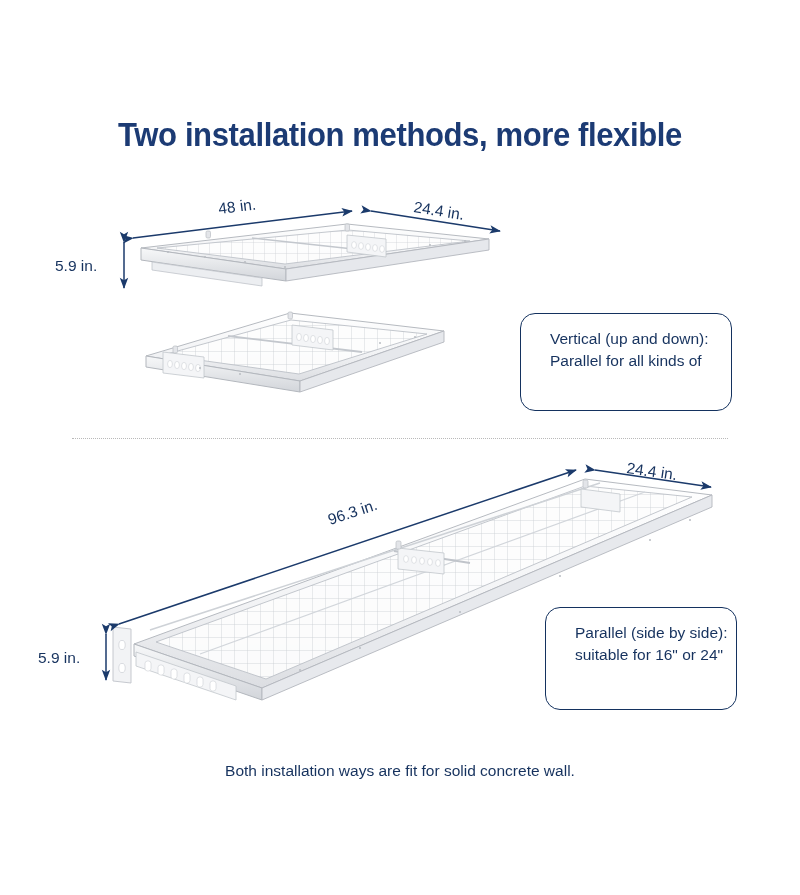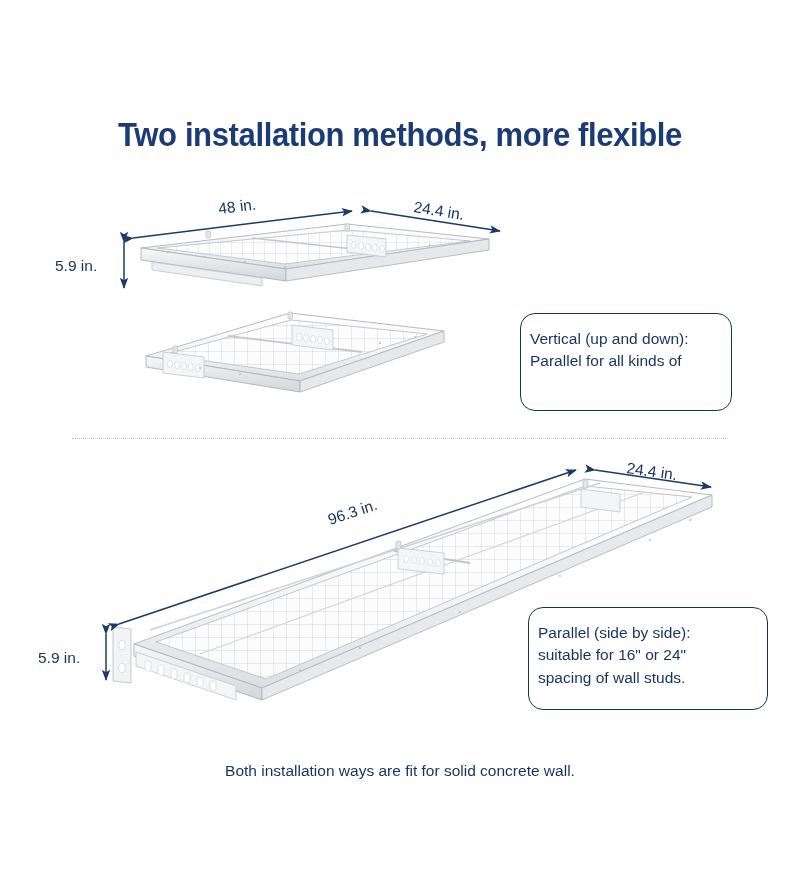--- a/index.html
+++ b/index.html
@@ -42,36 +42,37 @@
     border-top: 1.5px dotted #b9b9b9;
   }
 
   
   .callout {
     position: absolute;
     border: 1.6px solid #14325f;
     border-radius: 15px;
     background: #ffffff;
     box-sizing: border-box;
-    padding: 14px 16px 14px 9px;
+    padding: 14px 16px 14px 29px;
     font-size: 15.5px;
     line-height: 1.45;
     color: #16325e;
   }
   #callout-vertical {
     left: 520px;
     top: 313px;
     width: 212px;
     height: 98px;
   }
   #callout-parallel {
-    left: 528px;
+    left: 545px;
     top: 607px;
-    width: 240px;
+    width: 192px;
     height: 103px;
+    text-align: center;
   }
   .callout .line { display: block; white-space: nowrap; }
 
   
   #footer-note {
     position: absolute;
     left: 0;
     top: 762px;
     width: 800px;
     text-align: center;
@@ -295,16 +296,15 @@
 <div id="section-divider"></div>
 
 <div class="callout" id="callout-vertical">
   <span class="line">Vertical (up and down):</span>
   <span class="line">Parallel for all kinds of</span>
 </div>
 
 <div class="callout" id="callout-parallel">
   <span class="line">Parallel (side by side):</span>
   <span class="line">suitable for 16" or 24"</span>
-  <span class="line">spacing of wall studs.</span>
 </div>
 
 <div id="footer-note">Both installation ways are fit for solid concrete wall.</div>
 
 </body></html>

